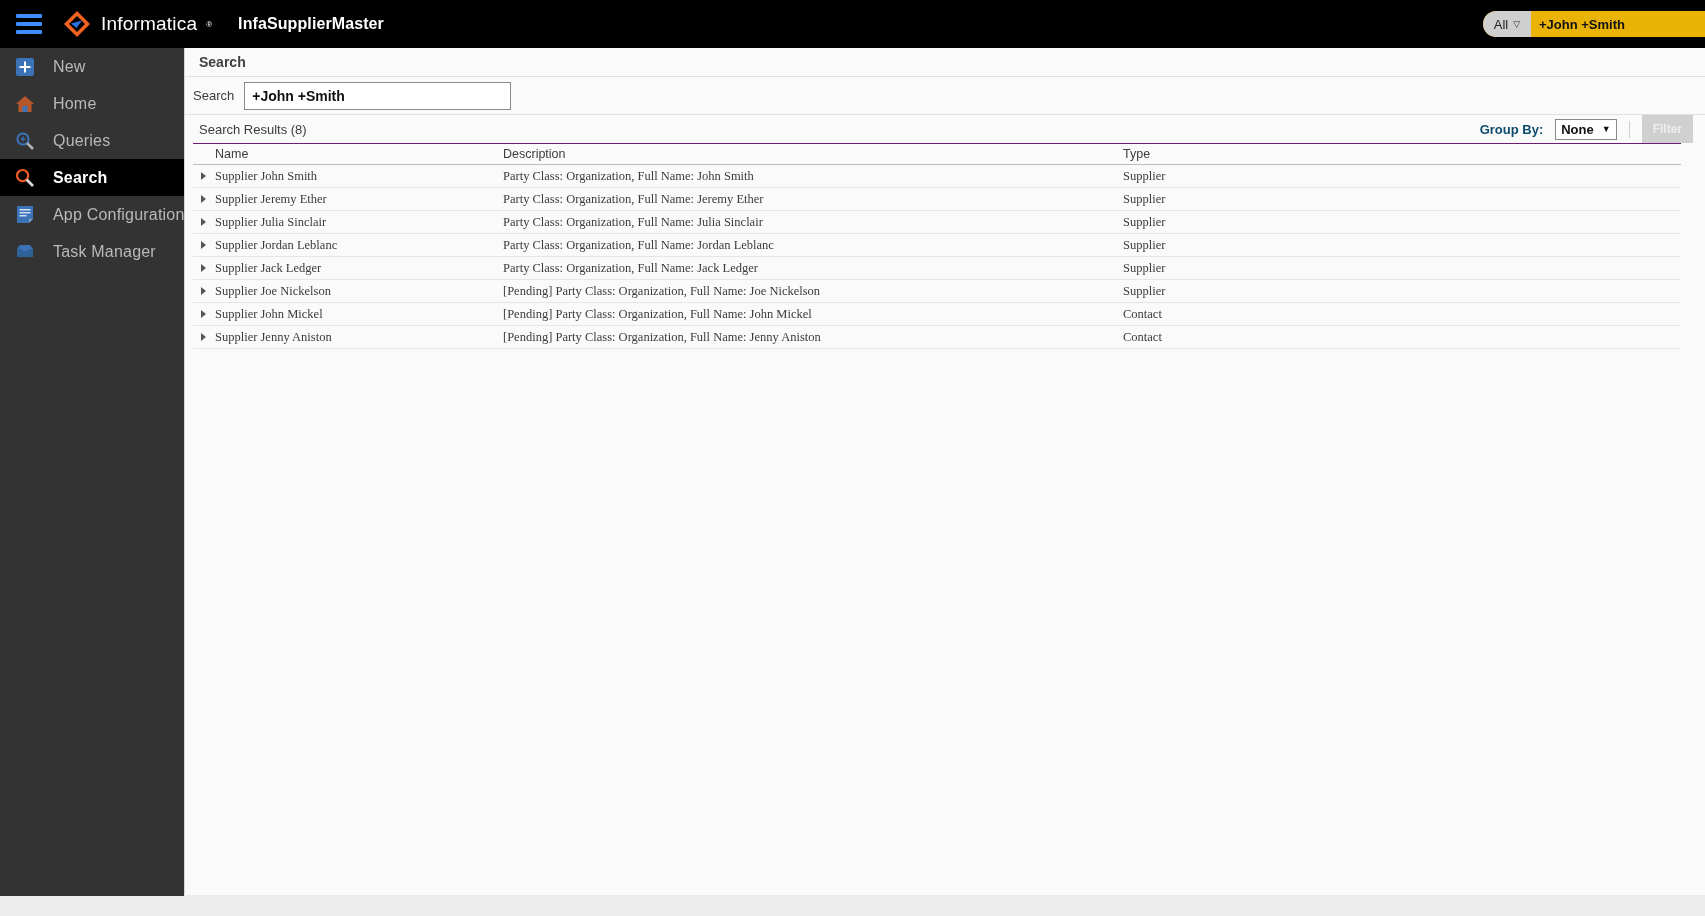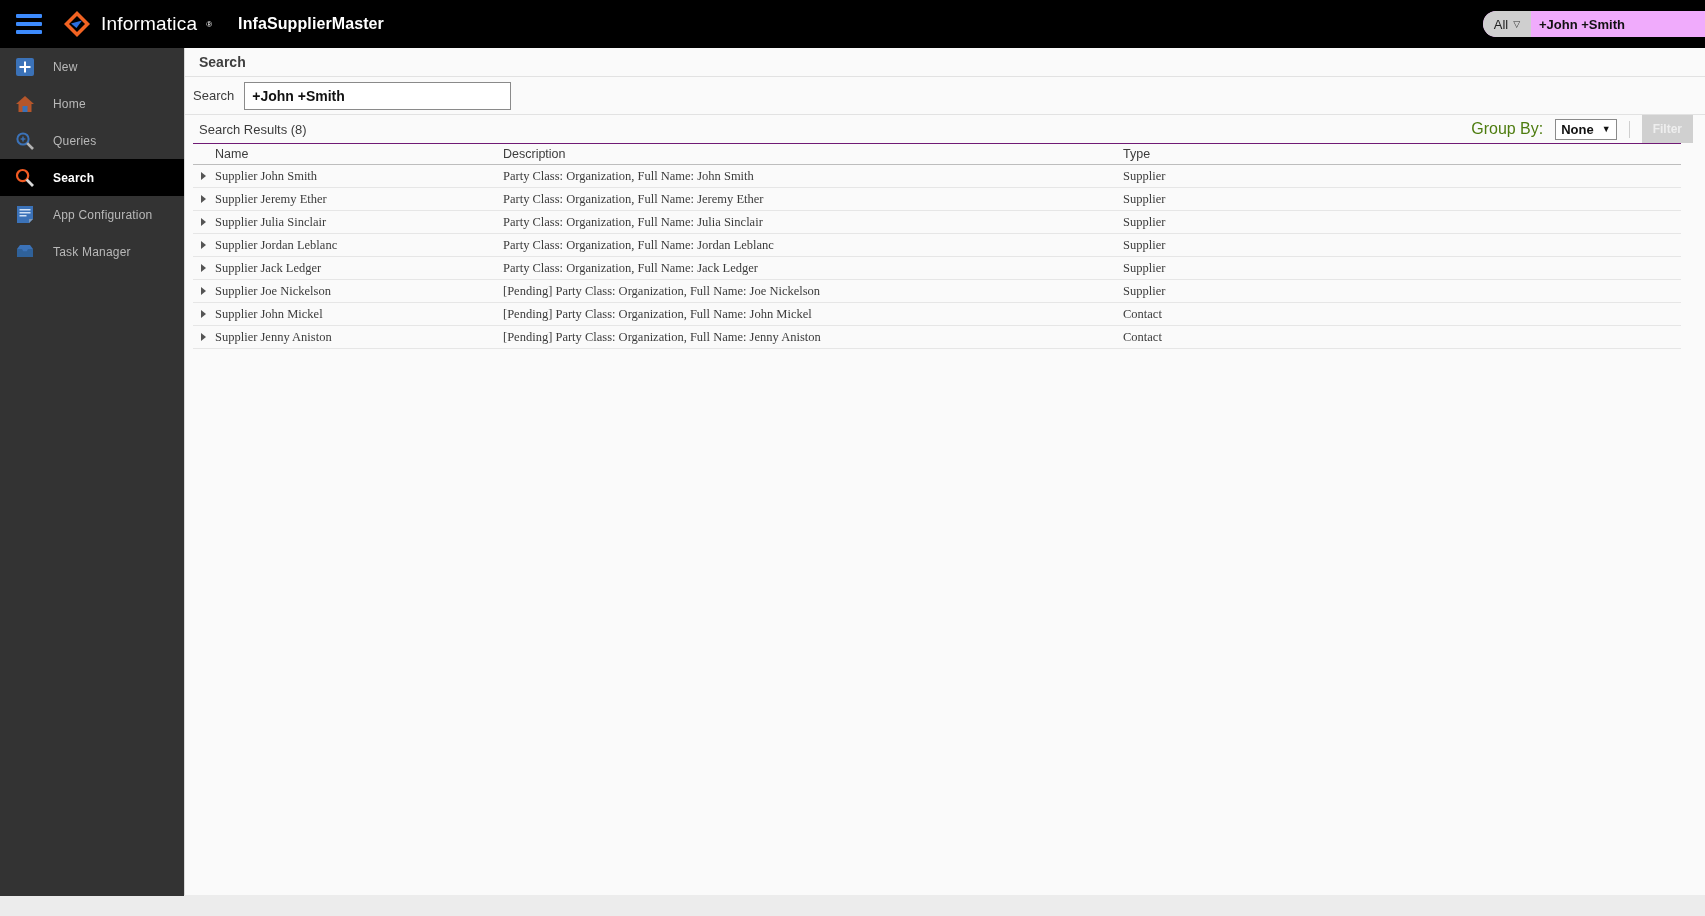--- a/index.html
+++ b/index.html
@@ -32,21 +32,21 @@
   }
   .logo-reg { font-size: 8px; vertical-align: super; color: #fff; }
   .app-title {
     color: #fff; font-size: 16px; font-weight: bold;
     margin-left: 26px; letter-spacing: .1px;
   }
 
   .global-search {
     position: absolute; right: 0px; top: 11px;
     height: 26px; width: 222px;
-    background: #f0abfc; border-radius: 13px 0 0 13px;
+    background: #eab308; border-radius: 13px 0 0 13px;
     display: flex; align-items: center; overflow: hidden;
   }
   .gs-scope {
     height: 26px; min-width: 48px; background: #cfcfcf;
     border-radius: 13px 0 0 13px;
     display: flex; align-items: center; justify-content: center; gap: 5px;
     font-size: 13px; color: #222; padding: 0 9px;
     cursor: pointer;
   }
   .gs-caret { font-size: 9px; color: #333; line-height: 1; }
@@ -59,21 +59,21 @@
   .sidebar {
     position: absolute; top: 48px; left: 0;
     width: 184px; height: 848px;
     background: #333333;
   }
   .nav-item {
     height: 37px; display: flex; align-items: center;
     padding-left: 14px; cursor: pointer; position: relative;
   }
   .nav-item .label {
-    font-size: 12px; color: #b9b9b9; margin-left: 17px;
+    font-size: 16px; color: #b9b9b9; margin-left: 17px;
     letter-spacing: .2px; white-space: nowrap;
   }
   .nav-item.active { background: #000; }
   .nav-item.active .label { color: #ffffff; font-weight: bold; }
   .nav-icon { width: 22px; height: 22px; position: relative; flex: none; }
   .nav-trailing-icon {
     position: absolute; right: 12px; top: 50%; transform: translateY(-50%);
     width: 20px; height: 20px;
   }
 
@@ -107,21 +107,21 @@
 
   .results-bar {
     height: 28px; display: flex; align-items: center;
     padding: 0 12px 0 14px;
     background: #fafafa;
   }
   .results-count { font-size: 13px; color: #3c3c3c; }
   .results-tools {
     margin-left: auto; display: flex; align-items: center; gap: 12px;
   }
-  .group-by-label { font-size: 16px; color: #4d7c0f; font-weight: normal; }
+  .group-by-label { font-size: 13px; color: #0c4a6e; font-weight: bold; }
   .group-by-select {
     height: 21px; min-width: 54px; background: #fff;
     border: 1px solid #8a8a8a;
     display: flex; align-items: center; justify-content: space-between;
     gap: 8px; padding: 0 5px; font-size: 13px; color: #111; font-weight: bold;
     cursor: pointer;
   }
   .gb-caret { font-size: 9px; }
   .tool-divider { width: 1px; height: 17px; background: #cfcfcf; }
   .filter-btn {

